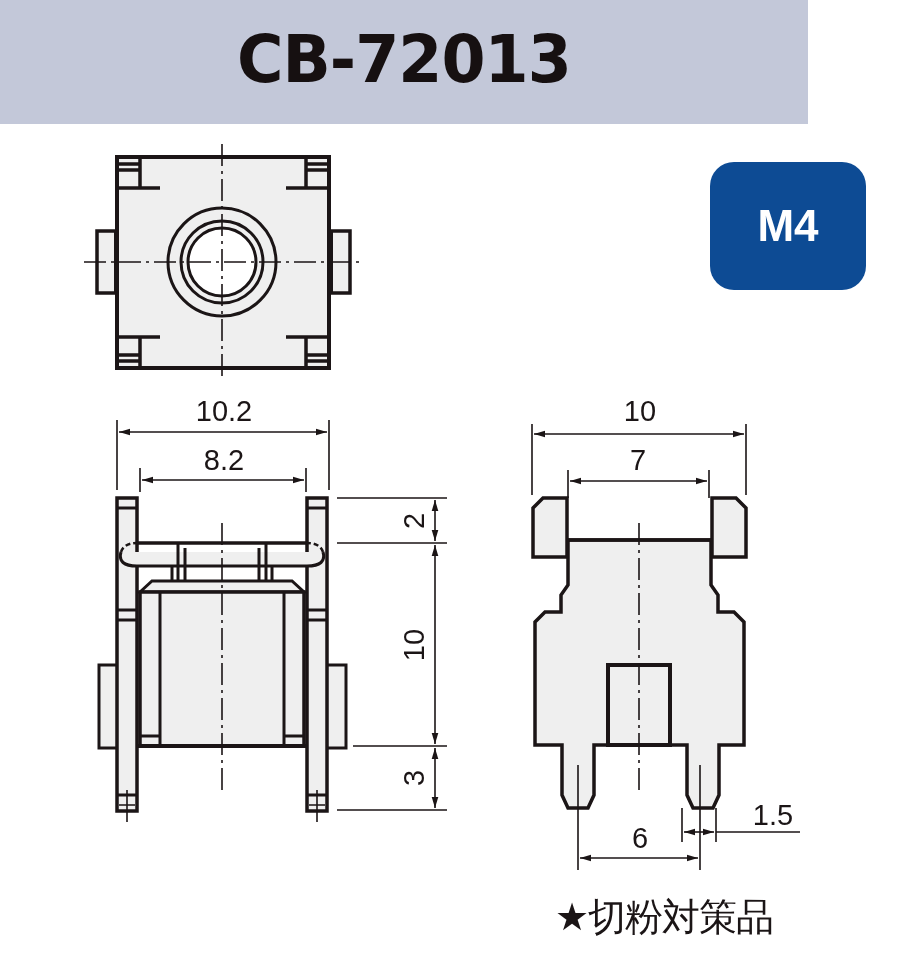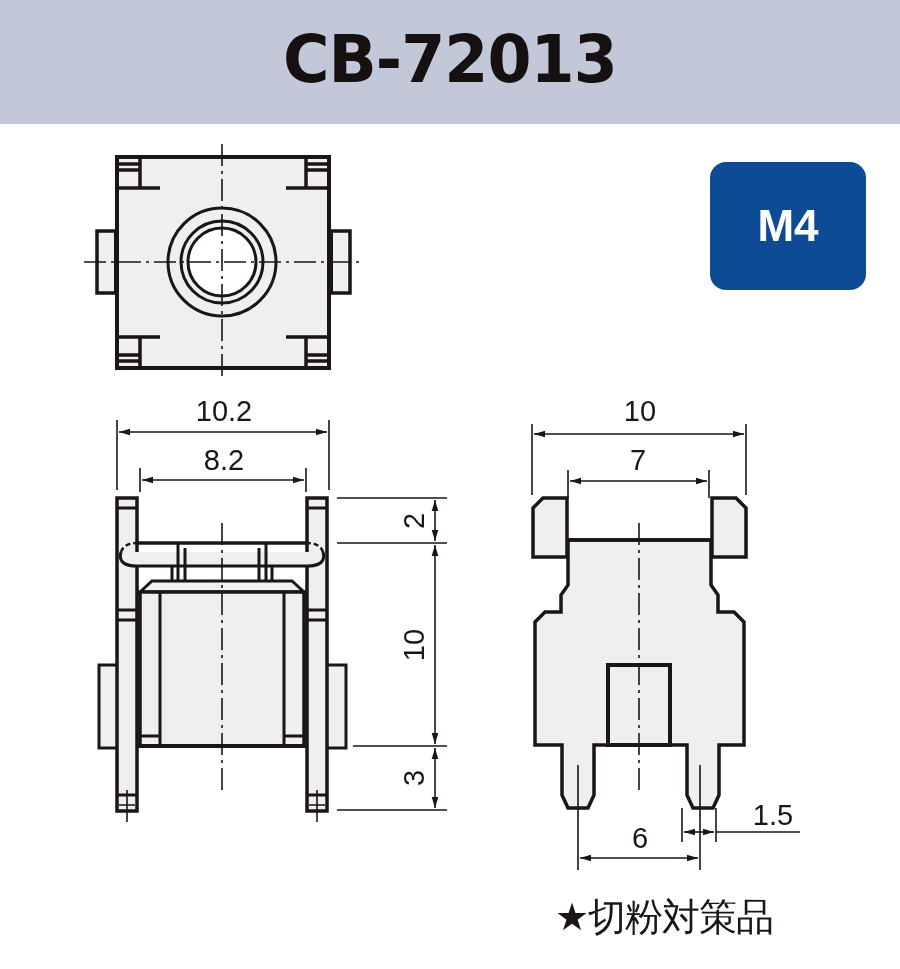--- a/index.html
+++ b/index.html
@@ -1,19 +1,19 @@
 <!DOCTYPE html>
 <html><head>
   <meta charset="utf-8">
   <style>
     html, body { margin: 0; padding: 0; background: #ffffff; }
     body { width: 900px; height: 969px; position: relative; overflow: hidden; font-family: "Liberation Sans", "DejaVu Sans", sans-serif; }
-    .header { position: absolute; left: 0; top: 0; width: 900px; height: 124px; background: #c3c8d9; display: flex; align-items: center; justify-content: center; }
+    .header { position: absolute; left: 0; top: 0; width: 808px; height: 124px; background: #c3c8d9; display: flex; align-items: center; justify-content: center; }
     .title { font-family: "DejaVu Sans", sans-serif; font-weight: bold; font-size: 66px; color: #161011; letter-spacing: -1px; transform: scaleX(0.96); margin-top: -6px; }
-    .badge { position: absolute; left: 710px; top: 162px; width: 156px; height: 128px; background: #0d4b94; border-radius: 16px; display: flex; align-items: center; justify-content: center; }
+    .badge { position: absolute; left: 710px; top: 162px; width: 156px; height: 128px; background: #0d4b94; border-radius: 24px; display: flex; align-items: center; justify-content: center; }
     .badge span { color: #ffffff; font-family: "Liberation Sans", sans-serif; font-weight: bold; font-size: 44px; }
     .note { position: absolute; left: 555px; top: 892px; font-family: "DejaVu Sans", sans-serif; font-size: 38px; color: #1b1516; letter-spacing: -1px; }
     .drawing { position: absolute; left: 0; top: 0; }
     .dim { font-family: "Liberation Sans", sans-serif; font-size: 29px; fill: #1b1516; }
   </style>
 </head>
 <body>
 
 <div class="header">
   <div class="title">CB-72013</div>

